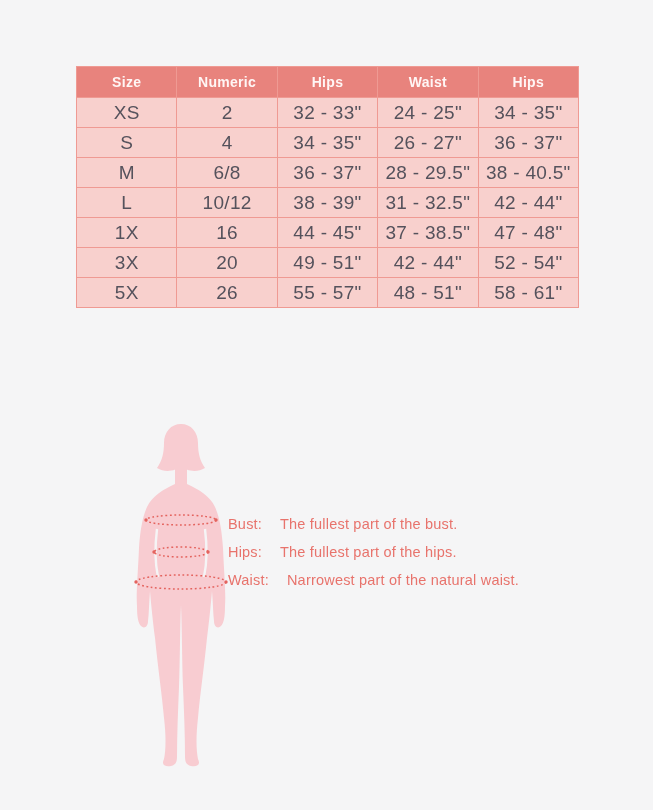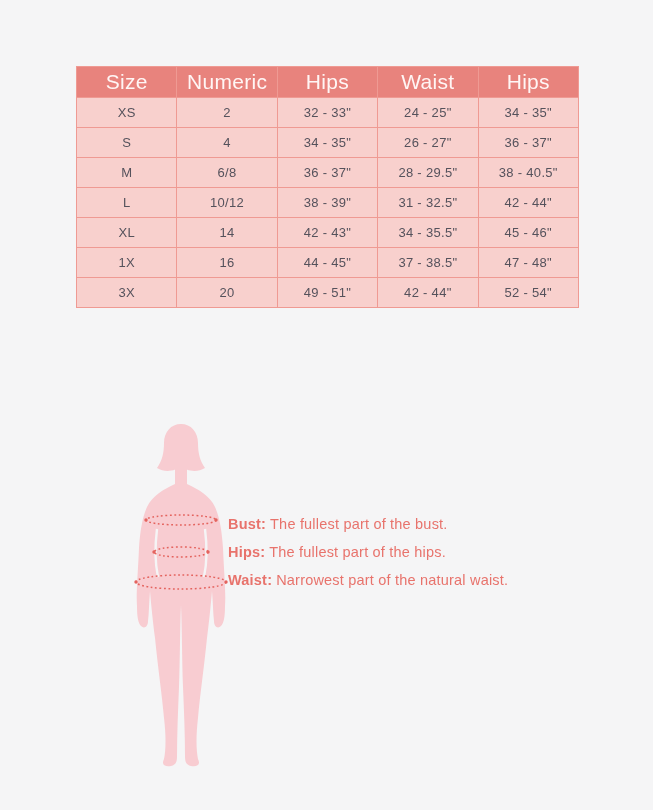--- a/index.html
+++ b/index.html
@@ -21,30 +21,30 @@
     width: 503px;
   }
   table.size-chart {
     width: 100%;
     border-collapse: collapse;
     table-layout: fixed;
   }
   table.size-chart th {
     background: var(--header_bg, #e8837d);
     color: var(--header_text, #fff6f5);
-    font-weight: 400;
-    font-size: 21px;
+    font-weight: 700;
+    font-size: 14px;
     height: 28px;
     border: 1px solid var(--border, #ef9a93);
     letter-spacing: 0.3px;
   }
   table.size-chart td {
     background: var(--row_bg, #f8d0cd);
     color: var(--cell_text, #55525c);
-    font-size: 13px;
+    font-size: 19px;
     height: 27px;
     text-align: center;
     border: 1px solid var(--border, #ef9a93);
     letter-spacing: 0.3px;
   }
   .figure-svg {
     position: absolute;
     left: 131px;
     top: 423px;
     width: 100px;
@@ -53,22 +53,22 @@
   .legend {
     position: absolute;
     left: 228px;
     top: 510px;
     color: var(--legend_text, #e8736c);
     font-size: 14.5px;
     line-height: 28px;
     letter-spacing: 0.2px;
   }
   .legend b {
-    font-weight: 700;
-    margin-right: 4px;
+    font-weight: 400;
+    margin-right: 18px;
   }
 </style>
 </head>
 <body>
 
 <div class="table-wrap">
   <table class="size-chart">
     <thead>
         <tr>
           <th>Size</th>
@@ -101,39 +101,39 @@
           <td>38 - 40.5"</td>
         </tr>
         <tr>
           <td>L</td>
           <td>10/12</td>
           <td>38 - 39"</td>
           <td>31 - 32.5"</td>
           <td>42 - 44"</td>
         </tr>
         <tr>
-          <td>XL</td>
-          <td>14</td>
-          <td>42 - 43"</td>
-          <td>34 - 35.5"</td>
-          <td>45 - 46"</td>
-        </tr>
-        <tr>
           <td>1X</td>
           <td>16</td>
           <td>44 - 45"</td>
           <td>37 - 38.5"</td>
           <td>47 - 48"</td>
         </tr>
         <tr>
           <td>3X</td>
           <td>20</td>
           <td>49 - 51"</td>
           <td>42 - 44"</td>
           <td>52 - 54"</td>
+        </tr>
+        <tr>
+          <td>5X</td>
+          <td>26</td>
+          <td>55 - 57"</td>
+          <td>48 - 51"</td>
+          <td>58 - 61"</td>
         </tr>
       </tbody>
   </table>
 </div>
 
 <svg class="figure-svg" viewBox="0 0 100 345" aria-hidden="true">
 
   <path class="sil" d="M50,1 C40,1 33,9 33,20 C33,30 31,38 26,45 C34,50 45,48 50,43 C55,48 66,50 74,45 C69,38 67,30 67,20 C67,9 60,1 50,1 Z" fill="#f8ccd1"></path>
 
   <path class="sil" d="M44,40 L44,61

